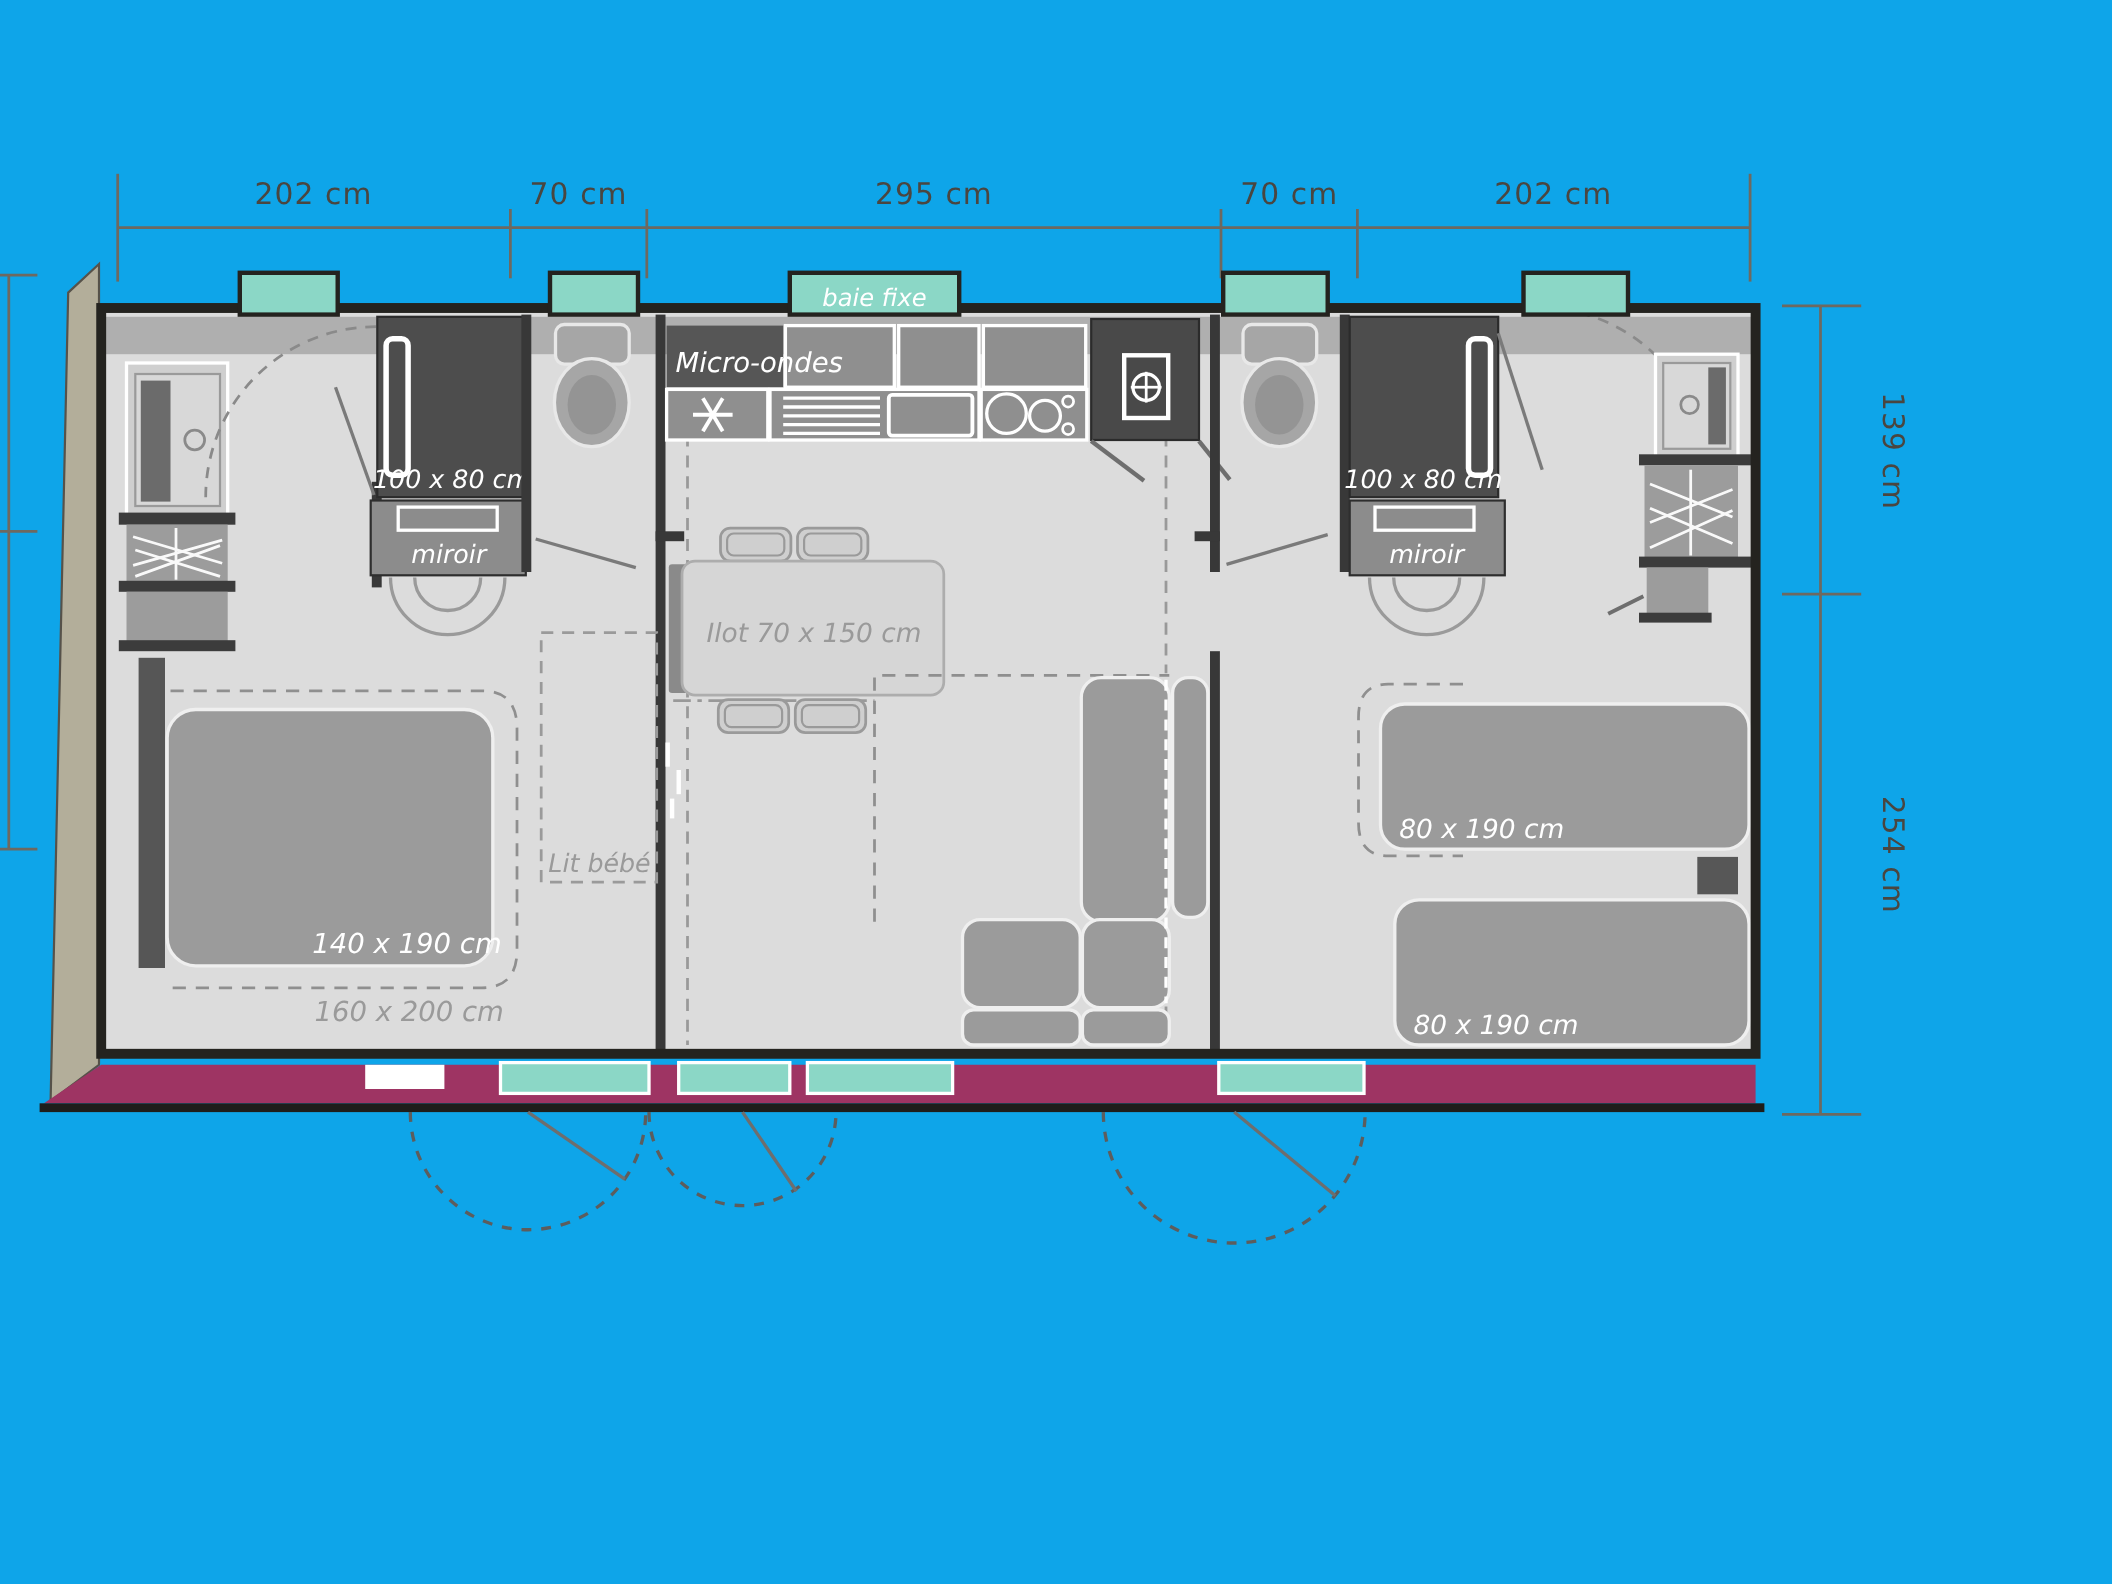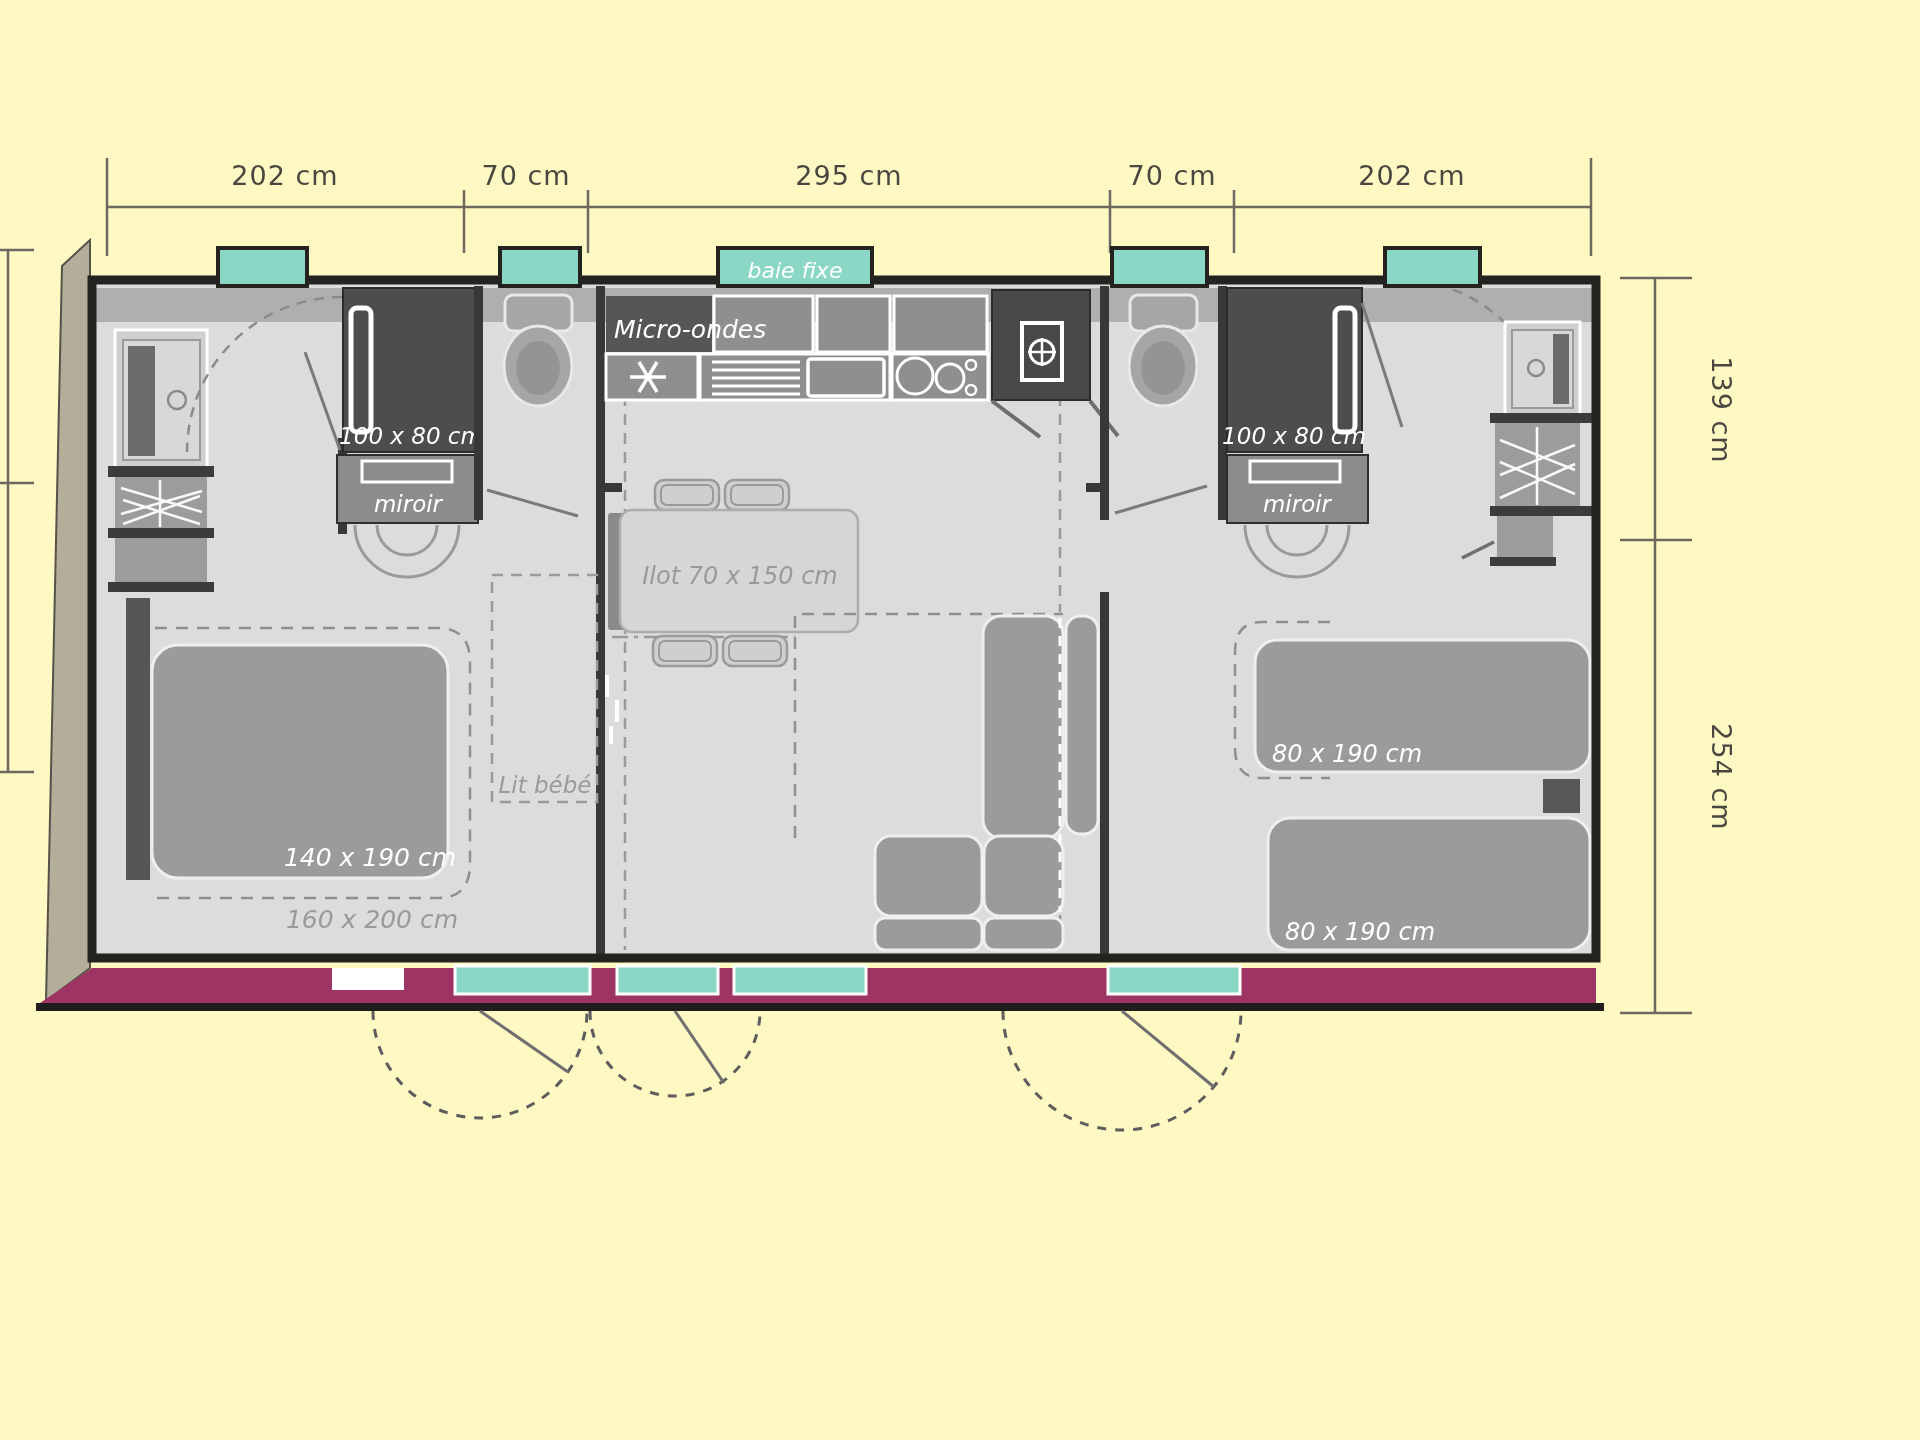--- a/index.html
+++ b/index.html
@@ -1,16 +1,16 @@
 <!DOCTYPE html>
 <html><head>
 <meta charset="utf-8">
 <style>
   html,body{margin:0;padding:0;background:#ffffff;}
-  .stage{position:relative;width:1920px;height:1440px;background:#fef9c3;overflow:hidden;}
+  .stage{position:relative;width:1920px;height:1440px;background:#0ea5e9;overflow:hidden;}
   svg{position:absolute;inset:0;}
   text{font-family:"DejaVu Sans", sans-serif;}
   .dim{fill:#4a4640;font-size:27px;letter-spacing:1px;}
   .flab{fill:#ffffff;font-style:italic;}
   .glab{fill:#9a9a9a;font-style:italic;}
 </style>
 </head>
 <body>
 
 <div class="stage">

